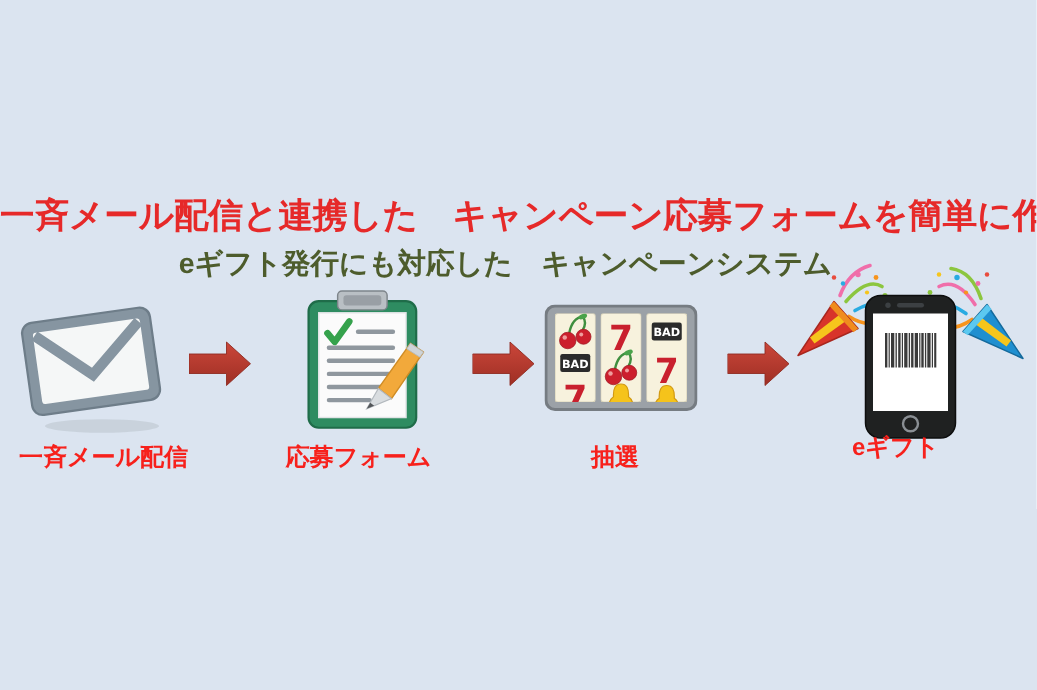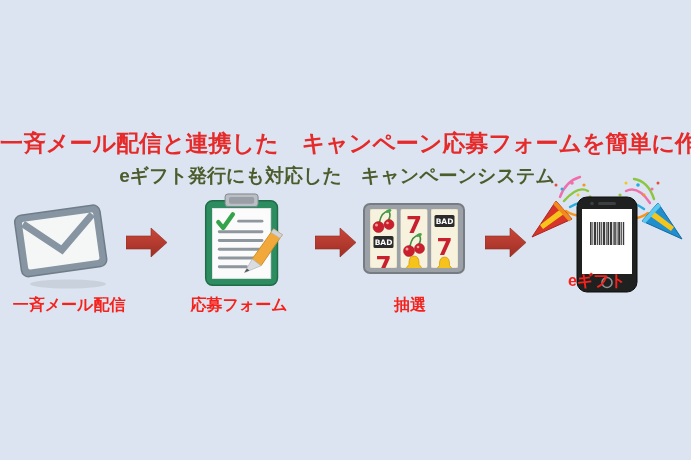--- a/index.html
+++ b/index.html
@@ -38,21 +38,21 @@
     position:absolute;
     width:150px;
     text-align:center;
     font-size:16px;font-weight:bold;
     color:#f7211c;
     white-space:nowrap;
   }
   .label-1{left:-6px;top:295px;}
   .label-2{left:164px;top:295px;}
   .label-3{left:335px;top:295px;}
-  .label-4{left:522px;top:271px;}
+  .label-4{left:522px;top:288px;}
   .seven{font-family:"DejaVu Sans","Liberation Sans",sans-serif;font-weight:bold;}
   .badtxt{font-family:"DejaVu Sans","Liberation Sans",sans-serif;font-weight:bold;}
 </style>
 </head>
 <body>
 
 <div class="canvas">
 
   <div class="title">一斉メール配信と連携した　キャンペーン応募フォームを簡単に作成</div>
   <div class="subtitle">eギフト発行にも対応した　キャンペーンシステム</div>

